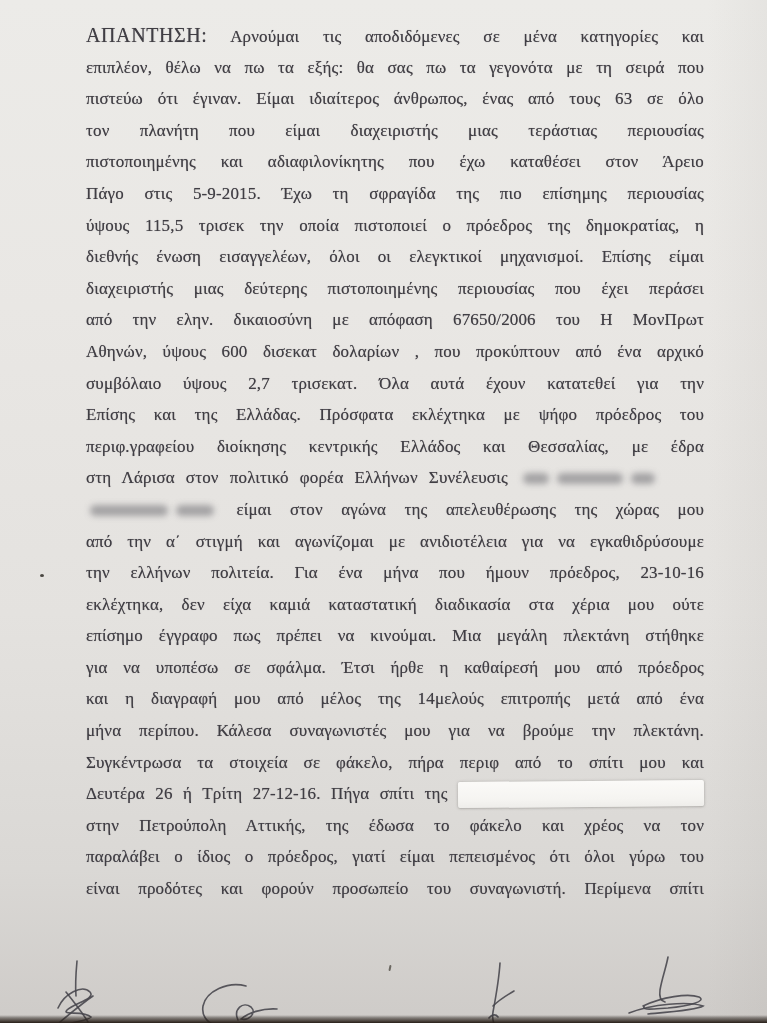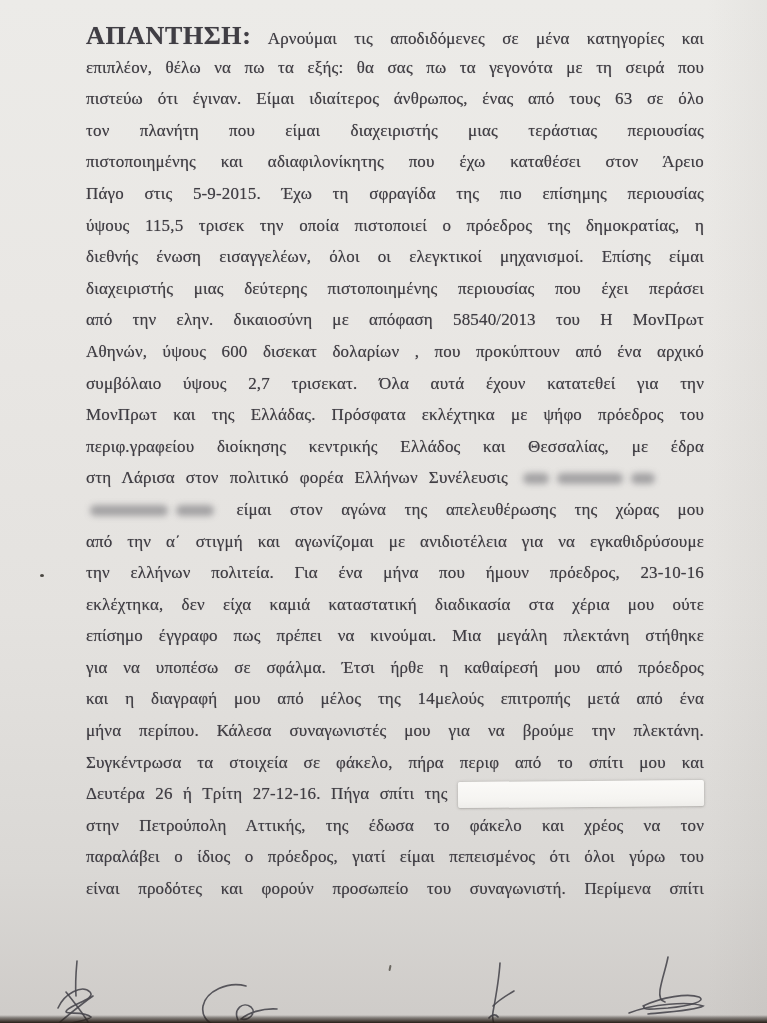--- a/index.html
+++ b/index.html
@@ -23,22 +23,22 @@
     text-shadow:0 0 0.7px rgba(70,68,74,0.65);
   }
   .line{
     height:31.6px;
     line-height:31.6px;
     white-space:nowrap;
     text-align:justify;
     text-align-last:justify;
   }
   .line .heading{
-    font-weight:bold;
-    font-size:26px;
+    font-weight:normal;
+    font-size:20px;
     letter-spacing:0.6px;
   }
   .blur-redaction{display:inline-block;vertical-align:baseline;}
   .blur-redaction i{
     display:inline-block;height:11px;margin:0 4px -1px 4px;
     background:#8e8d90;border-radius:6px;
     filter:blur(3px);opacity:0.75;
   }
   .white-redaction{
     display:inline-block;height:26px;vertical-align:-8px;
@@ -69,24 +69,24 @@
     <div>
         <div class="line"><span class="heading">ΑΠΑΝΤΗΣΗ:</span> <span>Αρνούμαι τις αποδιδόμενες σε μένα κατηγορίες και</span> </div>
         <div class="line"><span>επιπλέον, θέλω να πω τα εξής: θα σας πω τα γεγονότα με τη σειρά που</span> </div>
         <div class="line"><span>πιστεύω ότι έγιναν. Είμαι ιδιαίτερος άνθρωπος, ένας από τους 63 σε όλο</span> </div>
         <div class="line"><span>τον πλανήτη που είμαι διαχειριστής μιας τεράστιας περιουσίας</span> </div>
         <div class="line"><span>πιστοποιημένης και αδιαφιλονίκητης που έχω καταθέσει στον Άρειο</span> </div>
         <div class="line"><span>Πάγο στις 5-9-2015. Έχω τη σφραγίδα της πιο επίσημης περιουσίας</span> </div>
         <div class="line"><span>ύψους 115,5 τρισεκ την οποία πιστοποιεί ο πρόεδρος της δημοκρατίας, η</span> </div>
         <div class="line"><span>διεθνής ένωση εισαγγελέων, όλοι οι ελεγκτικοί μηχανισμοί. Επίσης είμαι</span> </div>
         <div class="line"><span>διαχειριστής μιας δεύτερης πιστοποιημένης περιουσίας που έχει περάσει</span> </div>
-        <div class="line"><span>από την ελην. δικαιοσύνη με απόφαση 58540/2013 του Η ΜονΠρωτ</span> </div>
+        <div class="line"><span>από την ελην. δικαιοσύνη με απόφαση 67650/2006 του Η ΜονΠρωτ</span> </div>
         <div class="line"><span>Αθηνών, ύψους 600 δισεκατ δολαρίων , που προκύπτουν από ένα αρχικό</span> </div>
         <div class="line"><span>συμβόλαιο ύψους 2,7 τρισεκατ. Όλα αυτά έχουν κατατεθεί για την</span> </div>
-        <div class="line"><span>ΜονΠρωτ και της Ελλάδας. Πρόσφατα εκλέχτηκα με ψήφο πρόεδρος του</span> </div>
+        <div class="line"><span>Επίσης και της Ελλάδας. Πρόσφατα εκλέχτηκα με ψήφο πρόεδρος του</span> </div>
         <div class="line"><span>περιφ.γραφείου διοίκησης κεντρικής Ελλάδος και Θεσσαλίας, με έδρα</span> </div>
         <div class="line"><span>στη Λάρισα στον πολιτικό φορέα Ελλήνων Συνέλευσις</span> <span class="blur-redaction"><i style="width: 26px;"></i><i style="width: 66px;"></i><i style="width: 24px;"></i></span> <span class="spacer" style="width: 34px;"></span> </div>
         <div class="line"><span class="blur-redaction"><i style="width: 78px;"></i><i style="width: 38px;"></i></span> <span>είμαι στον αγώνα της απελευθέρωσης της χώρας μου</span> </div>
         <div class="line"><span>από την α΄ στιγμή και αγωνίζομαι με ανιδιοτέλεια για να εγκαθιδρύσουμε</span> </div>
         <div class="line"><span>την ελλήνων πολιτεία. Για ένα μήνα που ήμουν πρόεδρος, 23-10-16</span> </div>
         <div class="line"><span>εκλέχτηκα, δεν είχα καμιά καταστατική διαδικασία στα χέρια μου ούτε</span> </div>
         <div class="line"><span>επίσημο έγγραφο πως πρέπει να κινούμαι. Μια μεγάλη πλεκτάνη στήθηκε</span> </div>
         <div class="line"><span>για να υποπέσω σε σφάλμα. Έτσι ήρθε η καθαίρεσή μου από πρόεδρος</span> </div>
         <div class="line"><span>και η διαγραφή μου από μέλος της 14μελούς επιτροπής μετά από ένα</span> </div>
         <div class="line"><span>μήνα περίπου. Κάλεσα συναγωνιστές μου για να βρούμε την πλεκτάνη.</span> </div>

